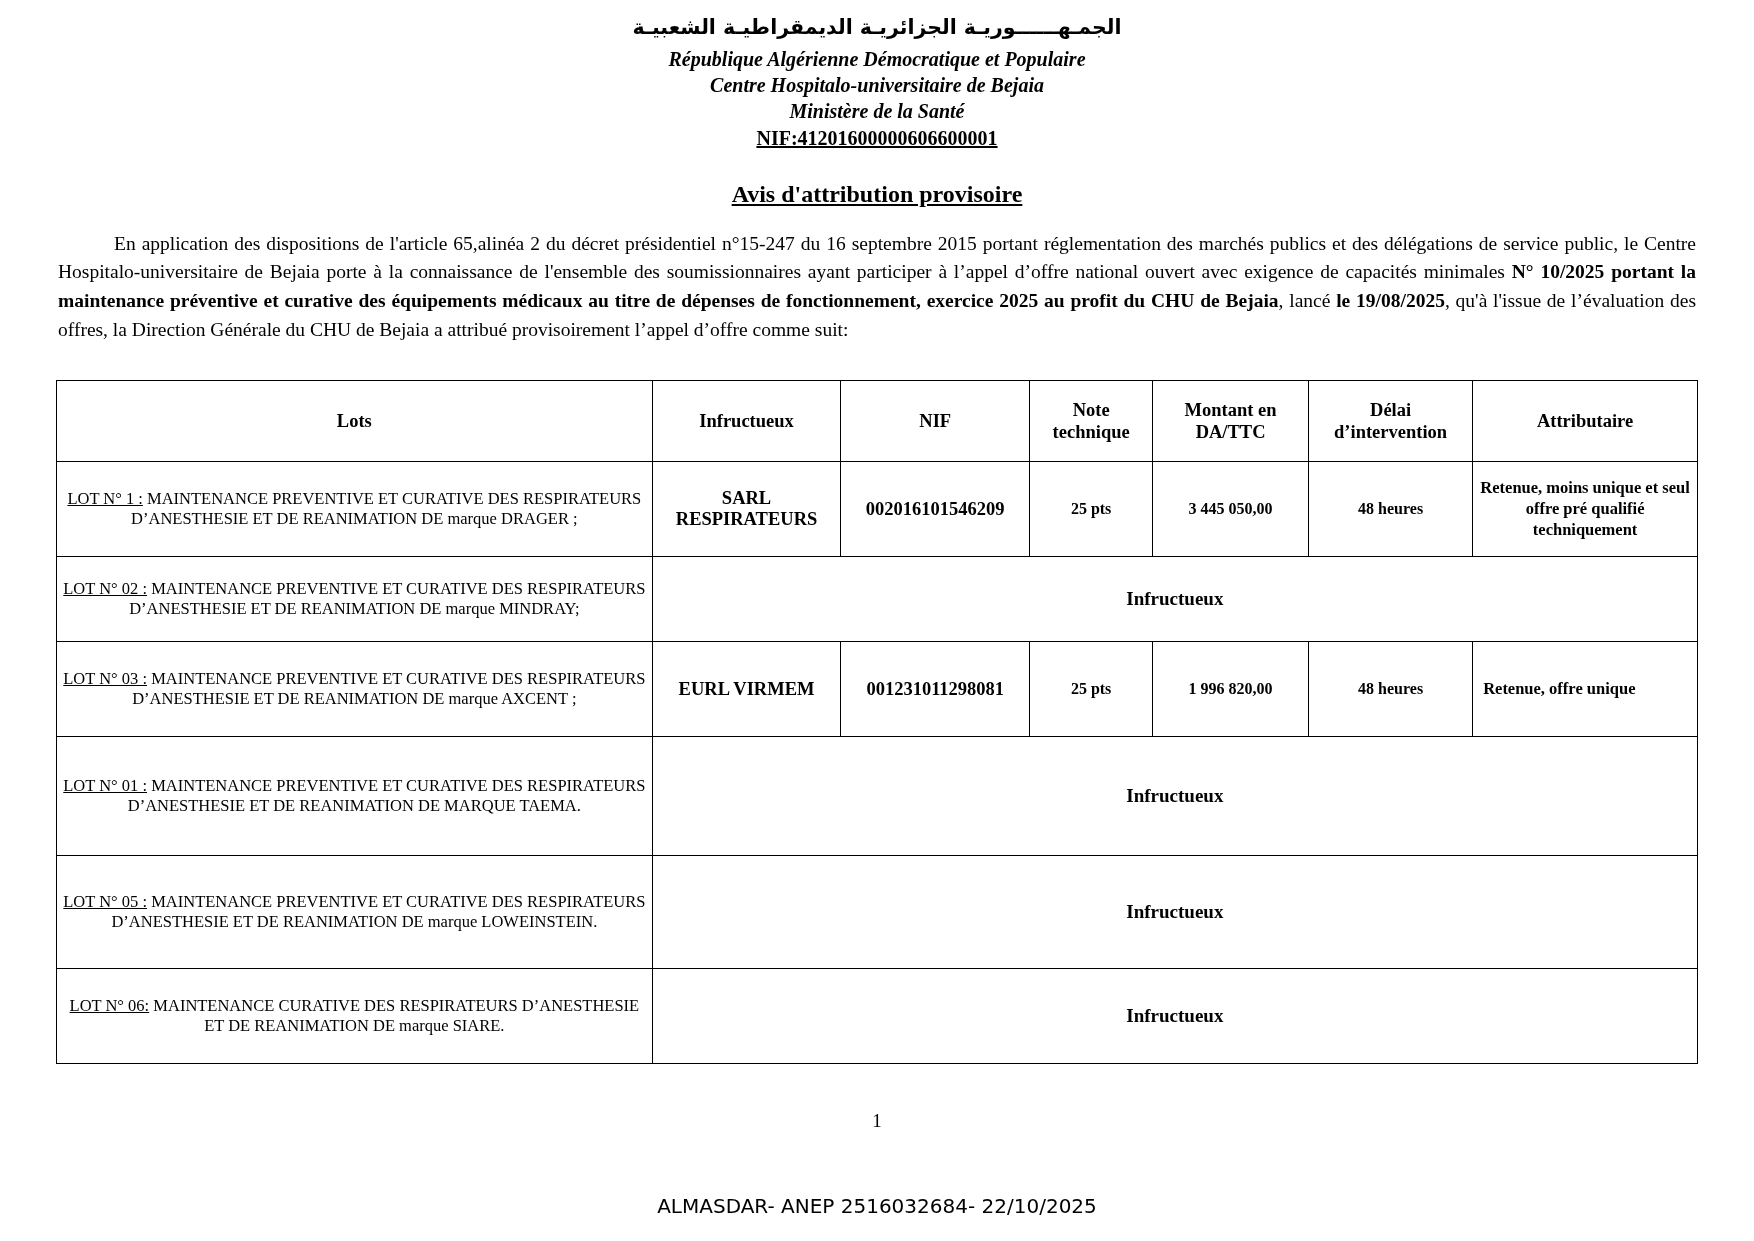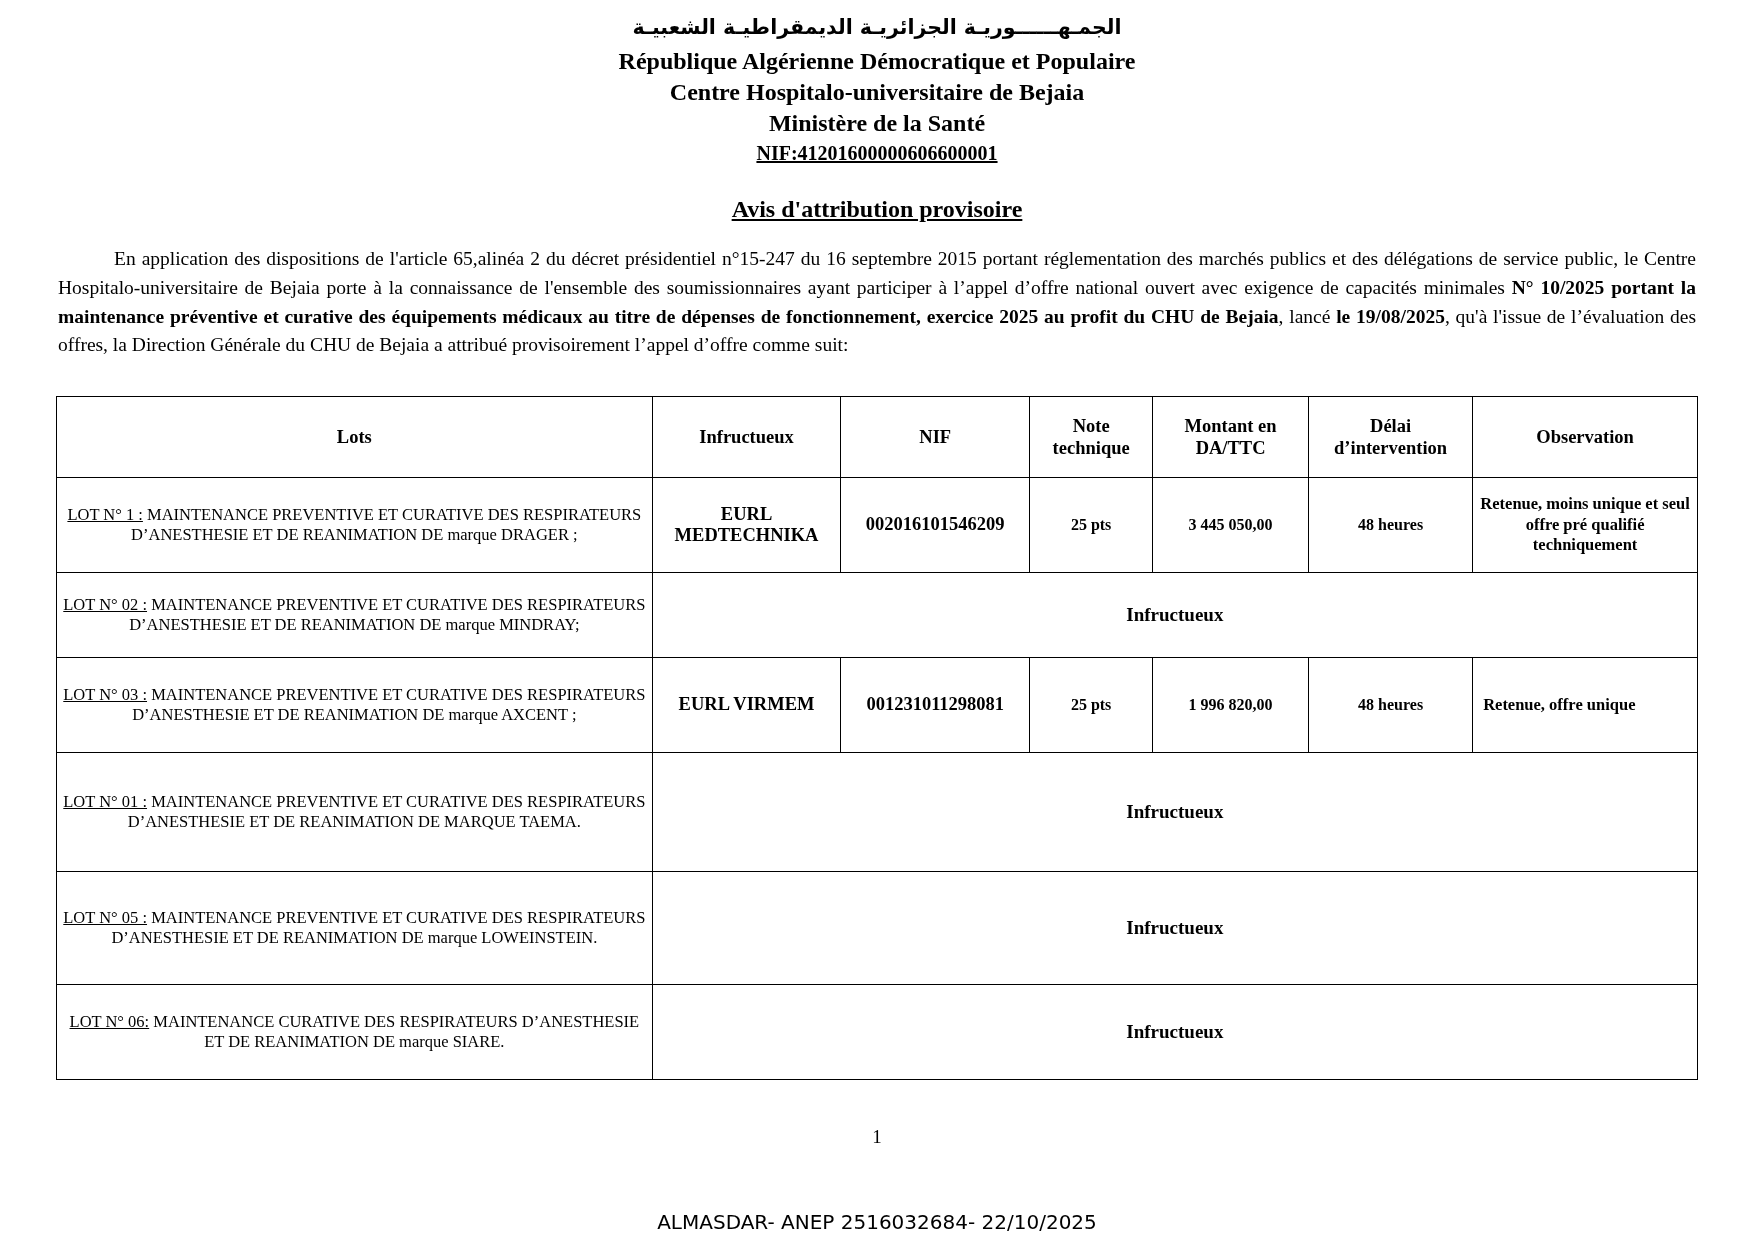--- a/index.html
+++ b/index.html
@@ -29,22 +29,23 @@
   }
   .header .arabic {
     font-family: "DejaVu Sans", sans-serif;
     font-size: 20.5px;
     font-weight: 700;
     direction: rtl;
     letter-spacing: 0px;
     margin-bottom: 5px;
   }
   .header .line {
-    font-size: 24px;
-    font-weight: 700;
+    font-size: 20px;
+    font-weight: 700;
+    font-style: italic;
   }
   .header .nif {
     font-size: 20px;
     font-weight: 700;
     text-decoration: underline;
     margin-top: 1px;
   }
 
   .doc-title {
     text-align: center;
@@ -178,30 +179,30 @@
         <col class="c-obs">
     </colgroup>
     <thead>
       <tr>
         <th>Lots</th>
         <th>Infructueux</th>
         <th>NIF</th>
         <th>Note technique</th>
         <th>Montant en DA/TTC</th>
         <th>Délai d’intervention</th>
-        <th>Observation</th>
+        <th>Attributaire</th>
       </tr>
     </thead>
     <tbody>
 
       <tr class="r1">
         <td class="lot-cell">
           <span class="lot-id">LOT  N°  1 :</span><span> MAINTENANCE PREVENTIVE ET CURATIVE DES RESPIRATEURS D’ANESTHESIE ET DE REANIMATION DE marque DRAGER ;</span>
         </td>
-        <td class="center attr">EURL MEDTECHNIKA</td>
+        <td class="center attr">SARL RESPIRATEURS</td>
         <td class="center nif">002016101546209</td>
         <td class="center">25  pts</td>
         <td class="center">3 445 050,00</td>
         <td class="center">48 heures</td>
         <td class="obs">Retenue, moins unique et seul offre pré qualifié techniquement</td>
       </tr>
 
       <tr class="r2">
         <td class="lot-cell">
           <span class="lot-id">LOT N° 02 :</span><span> MAINTENANCE PREVENTIVE ET CURATIVE DES RESPIRATEURS D’ANESTHESIE ET DE REANIMATION DE marque MINDRAY;</span>

